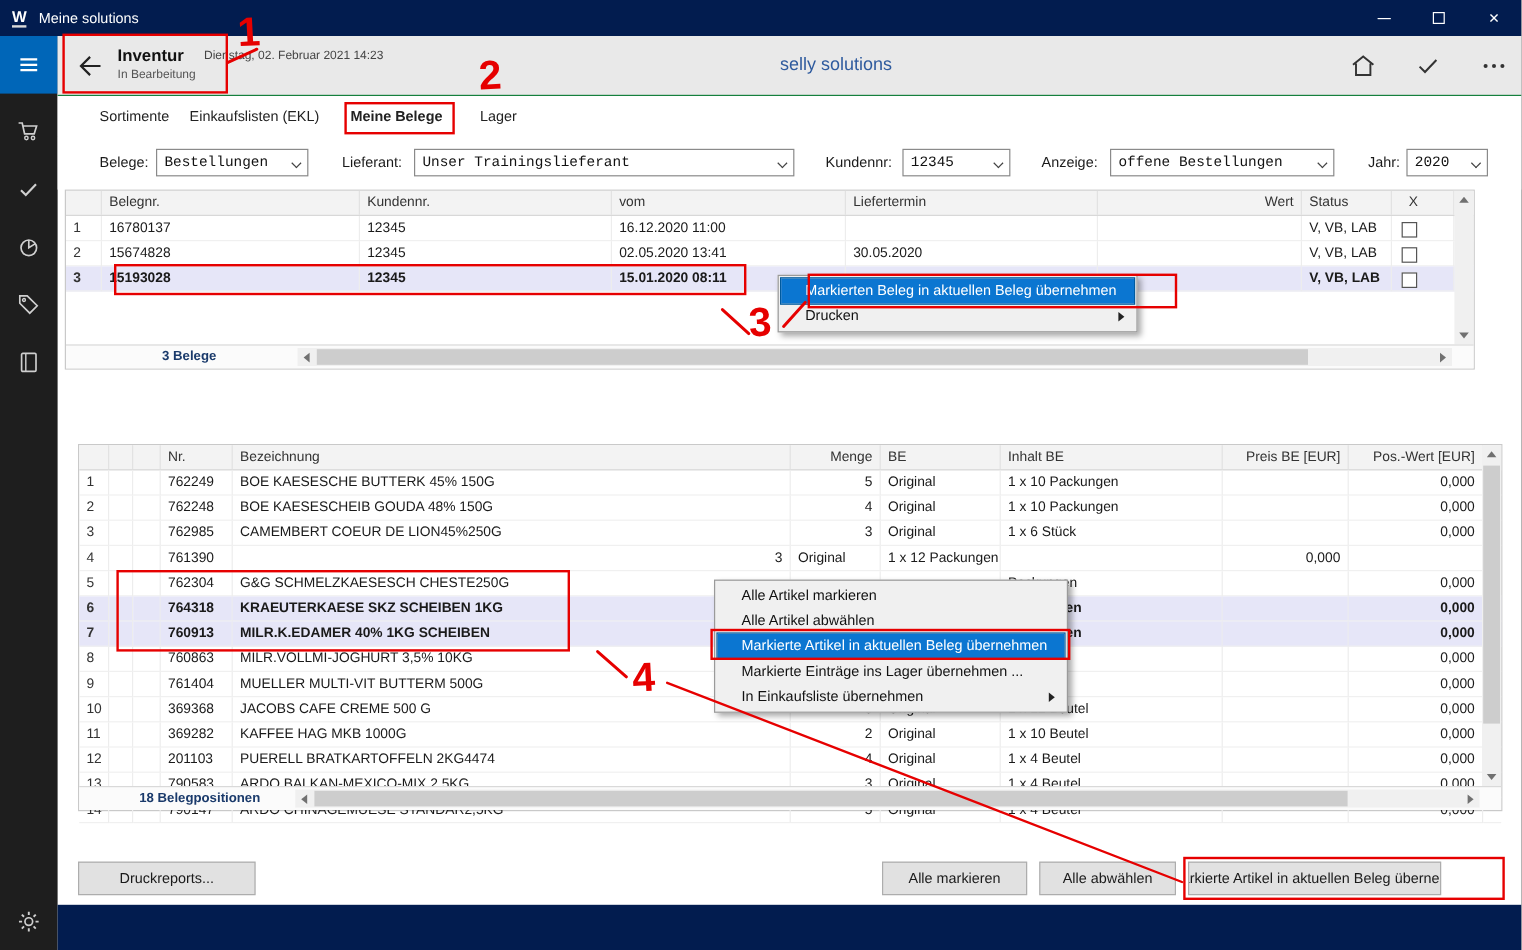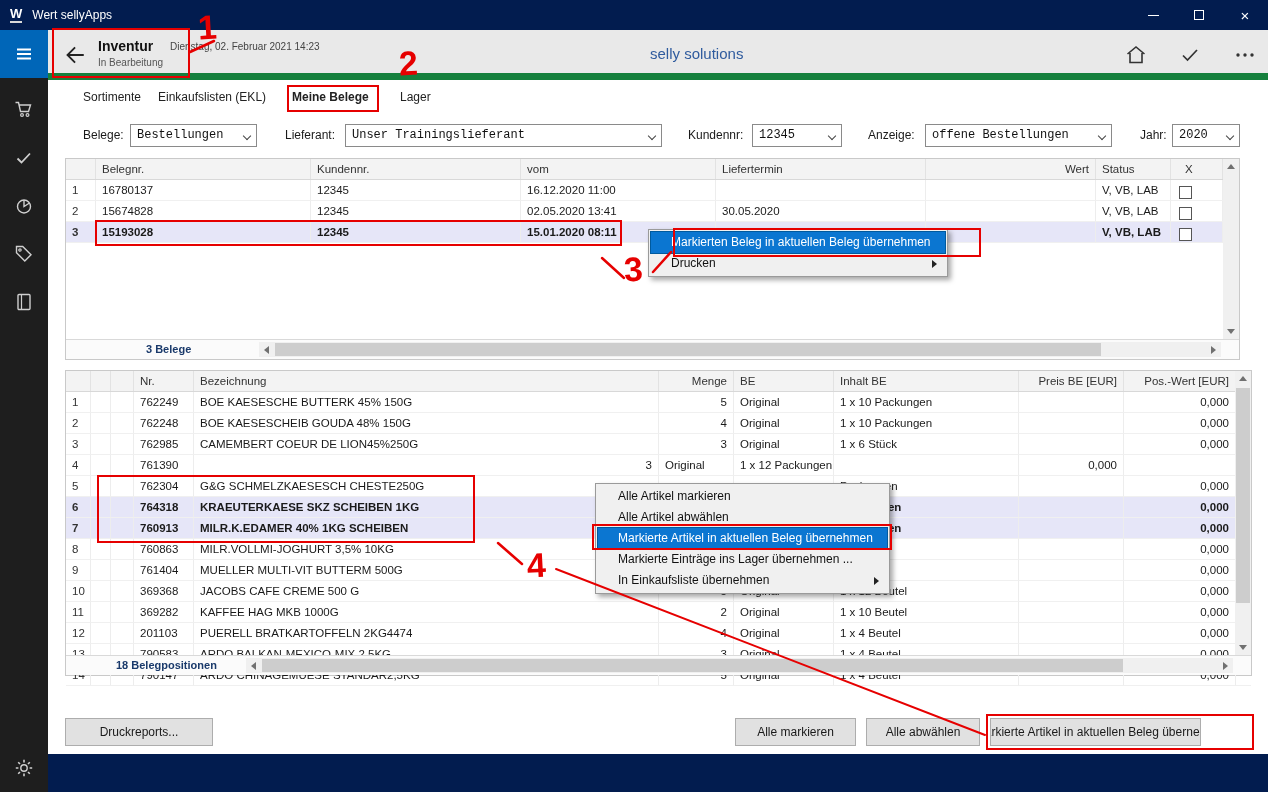--- a/index.html
+++ b/index.html
@@ -15,42 +15,42 @@
   .wbtn{width:46px;height:30px;display:flex;align-items:center;justify-content:center;color:#fff;font-size:15px;cursor:default;}
   .glyph-min{width:11px;height:1px;background:#fff;}
   .glyph-max{width:10px;height:10px;border:1px solid #fff;}
 
   
   .sidebar{position:absolute;left:0;top:30px;width:48px;height:762px;background:#1e1e1e;}
   .side-item{position:absolute;left:0;width:48px;height:48px;display:flex;align-items:center;justify-content:center;}
   .menu-tile{background:#0066b8;}
 
   
-  .header{position:absolute;left:48px;top:30px;width:1220px;height:50px;background:#e9e9e9;border-bottom:7px solid #15803d;}
+  .header{position:absolute;left:48px;top:30px;width:1220px;height:50px;background:#e9e9e9;border-bottom:1px solid #15803d;}
   .back-btn{position:absolute;left:12px;top:12px;width:30px;height:28px;}
   .h-title{position:absolute;left:50px;top:8px;font-size:14px;font-weight:bold;color:#111;white-space:nowrap;}
   .h-sub{position:absolute;left:50px;top:27px;font-size:10px;color:#555;white-space:nowrap;}
   .h-date{position:absolute;left:122px;top:11px;font-size:10px;color:#444;white-space:nowrap;}
   .brand{position:absolute;left:602px;top:15px;font-size:15px;color:#2f5b9e;white-space:nowrap;}
   .h-icon{position:absolute;top:13px;width:26px;height:24px;}
 
   
   .tabsbar{position:absolute;left:48px;top:80px;width:1220px;height:34px;background:#fff;}
   .tab{position:absolute;top:0;height:34px;line-height:34px;font-size:12px;color:#222;white-space:nowrap;}
   .tab.active{font-weight:bold;}
 
   
   .filterbar{position:absolute;left:48px;top:114px;width:1220px;height:44px;background:#fff;}
   .flabel{position:absolute;top:14px;font-size:12px;color:#1a1a1a;white-space:nowrap;}
   .dropdown{position:absolute;top:10px;height:23px;background:#fff;border:1px solid #8a8a8a;font-size:12px;line-height:21px;color:#111;padding:0 20px 0 6px;white-space:nowrap;overflow:hidden;font-family:Liberation Mono, monospace;}
   .dd-arrow{position:absolute;right:6px;top:8px;width:6px;height:6px;border-right:1.5px solid #444;border-bottom:1.5px solid #444;transform:rotate(45deg);}
 
   
   .panel{position:absolute;background:#fff;border:1px solid #c9c9c9;}
-  .panel-upper{left:65px;top:158px;width:1175px;height:202px;}
+  .panel-upper{left:54px;top:158px;width:1175px;height:150px;}
   .panel-lower{left:65px;top:370px;width:1187px;height:306px;}
   .thead,.trow{display:grid;}
   .panel-upper .thead,.panel-upper .trow{grid-template-columns:30px 215px 210px 195px 210px 170px 75px 52px 1fr;}
   .panel-lower .thead,.panel-lower .trow{grid-template-columns:25px 20px 23px 60px 465px 75px 100px 185px 105px 112px 1fr;}
   .thead{height:21px;background:#f3f3f3;border-bottom:1px solid #d8d8d8;}
   .trow{height:21px;}
   .c,.th{font-size:11.5px;line-height:21px;padding:0 6px;color:#1a1a1a;white-space:nowrap;overflow:hidden;border-right:1px solid #ededed;}
   .th{color:#333;border-right:1px solid #e2e2e2;}
   .trow .c{border-bottom:1px solid #f0f0f0;}
   .c.r,.th.r{text-align:right;}
@@ -87,21 +87,21 @@
   .ann-num{position:absolute;color:#e60000;font-size:34px;font-weight:bold;z-index:295;pointer-events:none;transform:rotate(-3deg);}
   .ann-svg{position:absolute;left:0;top:0;width:1268px;height:792px;z-index:300;pointer-events:none;}
 </style>
 </head>
 <body>
 
 <div class="window">
 
   <div class="titlebar">
     <span class="app-logo">W</span>
-    <span class="app-title">Wert sellyApps</span>
+    <span class="app-title">Meine solutions</span>
     <div class="win-controls">
       <div class="wbtn">
           <div class="glyph-min"></div>
         </div>
       <div class="wbtn">
           <div class="glyph-max"></div>
         </div>
       <div class="wbtn">×</div>
     </div>
   </div>

